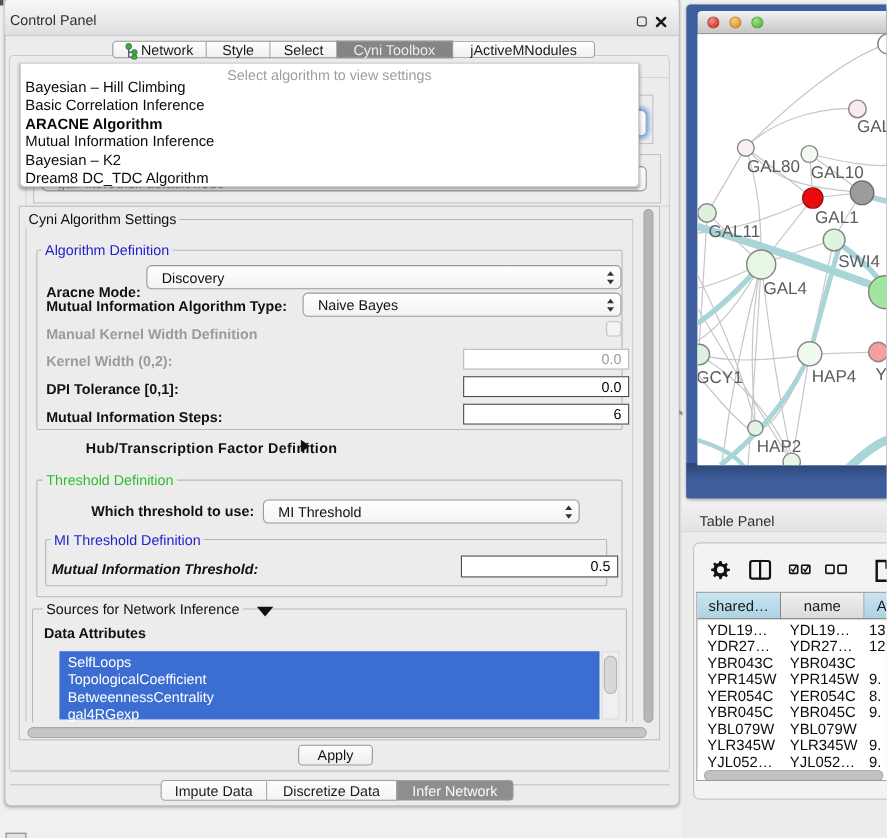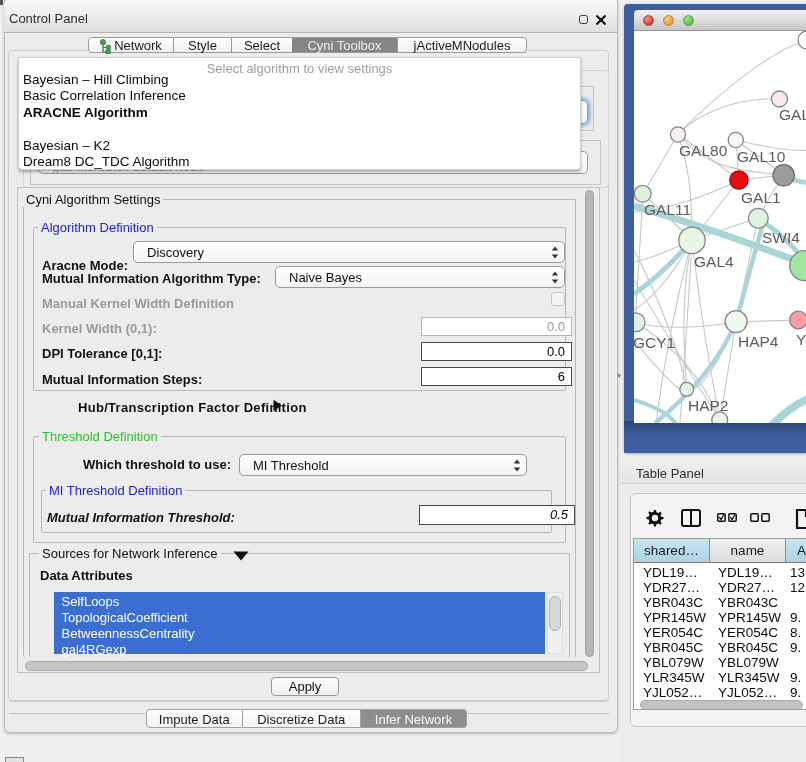--- a/index.html
+++ b/index.html
@@ -1,19 +1,19 @@
 <!DOCTYPE html>
 <html><head><meta charset="utf-8"><style>
 html,body{margin:0;padding:0;}
 body{width:806px;height:762px;position:relative;overflow:hidden;background:#f0f0f0;font-family:"Liberation Sans",sans-serif;}
 .a{position:absolute;}
 .bold{font-weight:bold;}
 #cpwin{left:4px;top:-4px;width:612px;height:735px;background:#ececec;border:1px solid #bdbdbd;border-radius:6px;box-shadow:0 1px 3px rgba(0,0,0,0.25);}
 #cptitle{left:4px;top:0px;width:613px;height:33px;background:linear-gradient(#f8f8f8,#dfdfdf);border-bottom:1px solid #b4b4b4;border-radius:5px 5px 0 0;box-sizing:border-box;}
-.ttab{position:absolute;top:36.5px;height:16.5px;box-sizing:border-box;border:1px solid #9a9a9a;border-left:none;background:linear-gradient(#fefefe,#f0f0f0);font-size:13px;color:#1a1a1a;text-align:center;line-height:15px;}
+.ttab{position:absolute;top:36.5px;height:16.5px;box-sizing:border-box;border:1px solid #9a9a9a;border-left:none;background:linear-gradient(#fefefe,#f0f0f0);font-size:13px;color:#1a1a1a;text-align:center;line-height:15px;margin-left:14px;}
 .ttab.first{border-left:1px solid #9a9a9a;border-radius:4px 0 0 4px;}
 .ttab.last{border-radius:0 4px 4px 0;}
 .ttab.sel{background:#858585;color:#ececec;}
 #content{left:8px;top:49.5px;width:601px;height:651.5px;border:1px solid #cccccc;border-radius:4px;background:#ececec;box-sizing:border-box;}
 .frag{box-sizing:border-box;}
 .tbox{box-sizing:border-box;border:1px solid #b8b8b8;border-radius:2px;}
 .ttitle{position:absolute;font-size:13px;background:#ececec;padding:0 3px;white-space:nowrap;}
 .combo{position:absolute;box-sizing:border-box;background:linear-gradient(#ffffff,#f3f3f3);border:1px solid #9a9a9a;border-radius:5px;font-size:13px;color:#111;}
 .combo .ctext{position:absolute;left:13px;top:3px;}
 .fld{position:absolute;box-sizing:border-box;background:#fff;border:1px solid #4a4a4a;font-size:13px;text-align:right;padding-right:6px;color:#000;}
@@ -100,21 +100,21 @@
     <span class="ctext">Naive Bayes</span>
 <svg class="arr" style="right:5px;top:4px" width="8" height="13" viewBox="0 0 8 13">
       <path d="M4 0.5 L7.2 4.6 L0.8 4.6 Z" fill="#333"></path>
       <path d="M4 12.5 L0.8 8.4 L7.2 8.4 Z" fill="#333"></path>
     </svg>
   </div>
 
 <div class="lbl dis" style="left:42px;top:296px;">Manual Kernel Width Definition</div>
 <div class="a" style="left:551px;top:292px;width:14px;height:14px;border:1px solid #c2c2c2;border-radius:3.5px;background:#f4f4f4;box-sizing:border-box;"></div>
 
-<div class="lbl dis" style="left:42px;top:321px;">Kernel Width (0,1):</div>
+<div class="lbl dis" style="left:42px;top:321px;">Kernel Width (0,2):</div>
 <div class="fld dis a" style="left:421px;top:317px;width:151px;height:19px;line-height:17px;">0.0</div>
 
 <div class="lbl" style="left:42px;top:346px;">DPI Tolerance [0,1]:</div>
 <div class="fld a" style="left:421px;top:342px;width:151px;height:19px;line-height:17px;">0.0</div>
 
 <div class="lbl" style="left:42px;top:372px;">Mutual Information Steps:</div>
 <div class="fld a" style="left:421px;top:367px;width:151px;height:19px;line-height:17px;">6</div>
 
 <div class="lbl" style="left:42px;top:400px;letter-spacing:0.3px;padding-left:36px;">Hub/Transcription Factor Definition</div>
 <svg class="a" style="left:272px;top:399px" width="11" height="13">
@@ -130,21 +130,21 @@
 <svg class="arr" style="right:5px;top:4px" width="8" height="13" viewBox="0 0 8 13">
       <path d="M4 0.5 L7.2 4.6 L0.8 4.6 Z" fill="#333"></path>
       <path d="M4 12.5 L0.8 8.4 L7.2 8.4 Z" fill="#333"></path>
     </svg>
   </div>
 
 <div class="a tbox" style="left:41px;top:490px;width:511px;height:43px;"></div>
 <div class="ttitle" style="left:46px;top:483px;color:#2222cc;">MI Threshold Definition</div>
 
 <div class="lbl" style="left:47px;top:510px;font-style:italic;">Mutual Information Threshold:</div>
-<div class="fld a" style="left:419px;top:505px;width:156px;height:20px;line-height:18px;font-style:italic;">0.5</div>
+<div class="fld a" style="left:419px;top:505px;width:143px;height:20px;line-height:18px;">0.5</div>
 
 <div class="a tbox" style="left:29px;top:553px;width:541px;height:104px;border-bottom:none;"></div>
 <div class="ttitle" style="left:39px;top:546px;color:#111;">Sources for Network Inference</div>
 <svg class="a" style="left:233px;top:550px" width="16" height="11">
     <path d="M0.5 1.5 L15.5 1.5 L8 10.5 Z" fill="#111"></path>
   </svg>
 
 <div class="lbl" style="left:40px;top:568px;">Data Attributes</div>
 <div id="dalist" class="a">
   <div class="ditem" style="top:2px;">SelfLoops</div>
@@ -161,20 +161,21 @@
 <div class="a" style="left:9px;top:712.5px;width:600px;height:1px;background:#c2c2c2;"></div>
 <div class="a btab first" style="left:146px;width:96.5px;">Impute Data</div>
 <div class="a btab" style="left:242.5px;width:118.5px;">Discretize Data</div>
 <div class="a btab sel last" style="left:361px;width:106px;">Infer Network</div>
 
 <div id="popup" class="a">
   <div class="hint">Select algorithm to view settings</div>
   <div class="pitem" style="top:13.5px;">Bayesian – Hill Climbing</div>
   <div class="pitem" style="top:30px;">Basic Correlation Inference</div>
   <div class="pitem bold" style="top:46.5px;">ARACNE Algorithm</div>
+  <div class="pitem" style="top:63px;">Mutual Information Inference</div>
   <div class="pitem" style="top:79.5px;">Bayesian – K2</div>
   <div class="pitem" style="top:96px;">Dream8 DC_TDC Algorithm</div>
 </div>
 
 <div id="netwin" class="a"></div>
 <div class="a" style="left:624px;top:421px;width:182px;height:32px;background:linear-gradient(#2b4574,#3e5e9e 50%);"></div>
 <div id="nettitle" class="a">
   <div class="light" style="left:9px;top:5px;background:radial-gradient(circle at 35% 30%,#f2948a,#dd4337 65%,#b93a2f);border:1px solid #b04438;"></div>
   <div class="light" style="left:29px;top:5px;background:radial-gradient(circle at 35% 30%,#f7cd79,#e3a23a 65%,#c08427);border:1px solid #bb8a33;"></div>
   <div class="light" style="left:49px;top:5px;background:radial-gradient(circle at 35% 30%,#a5e18f,#67bf4f 65%,#4f9f3c);border:1px solid #58a345;"></div>

